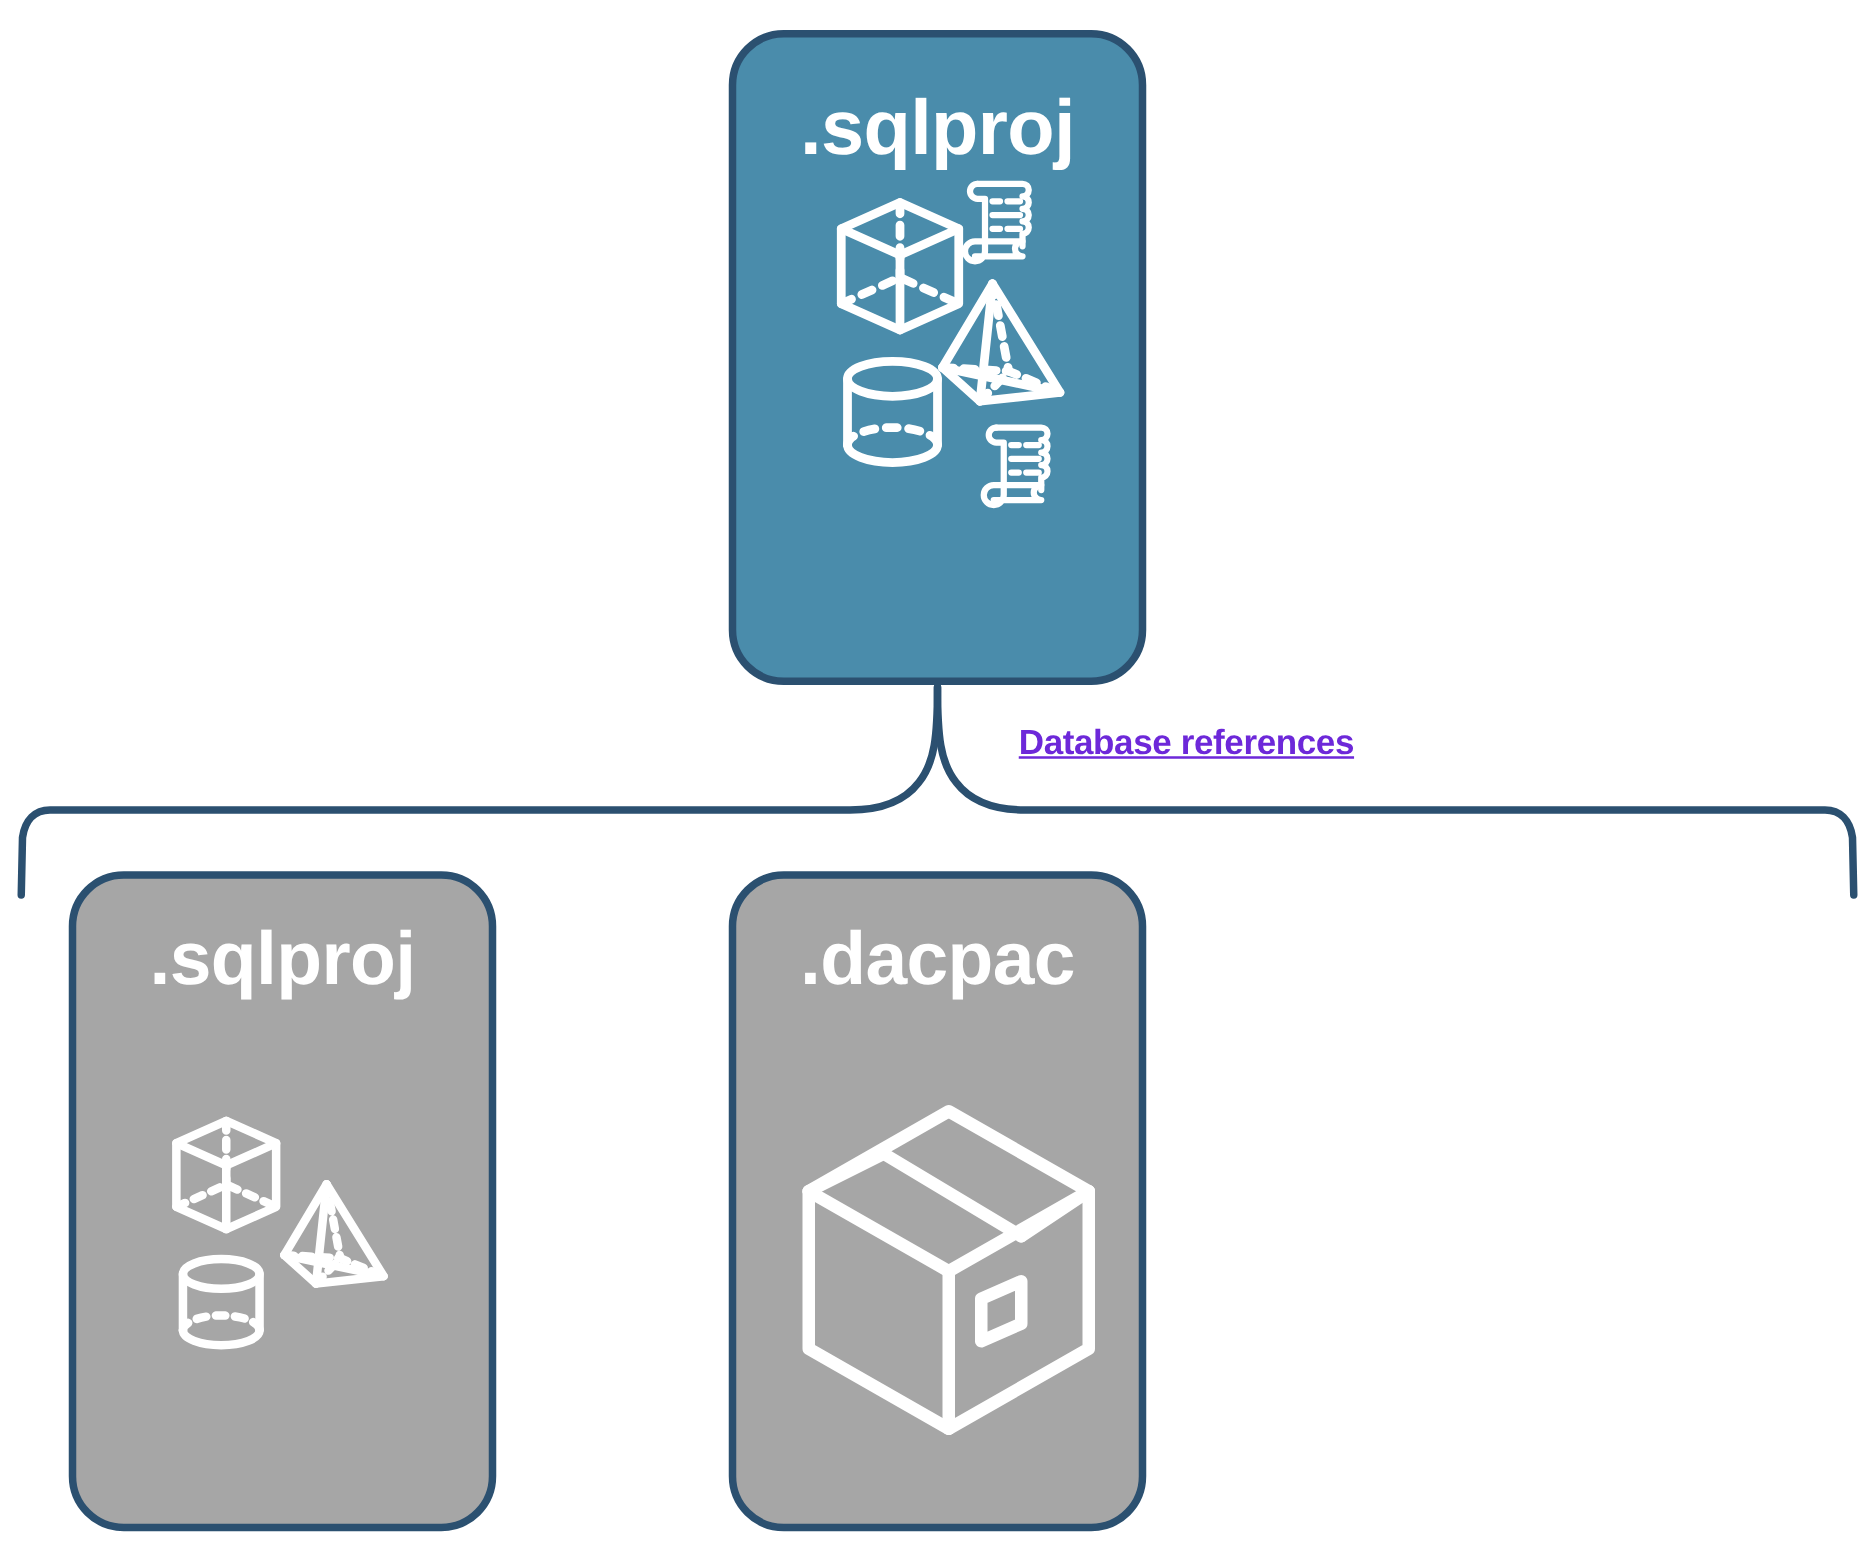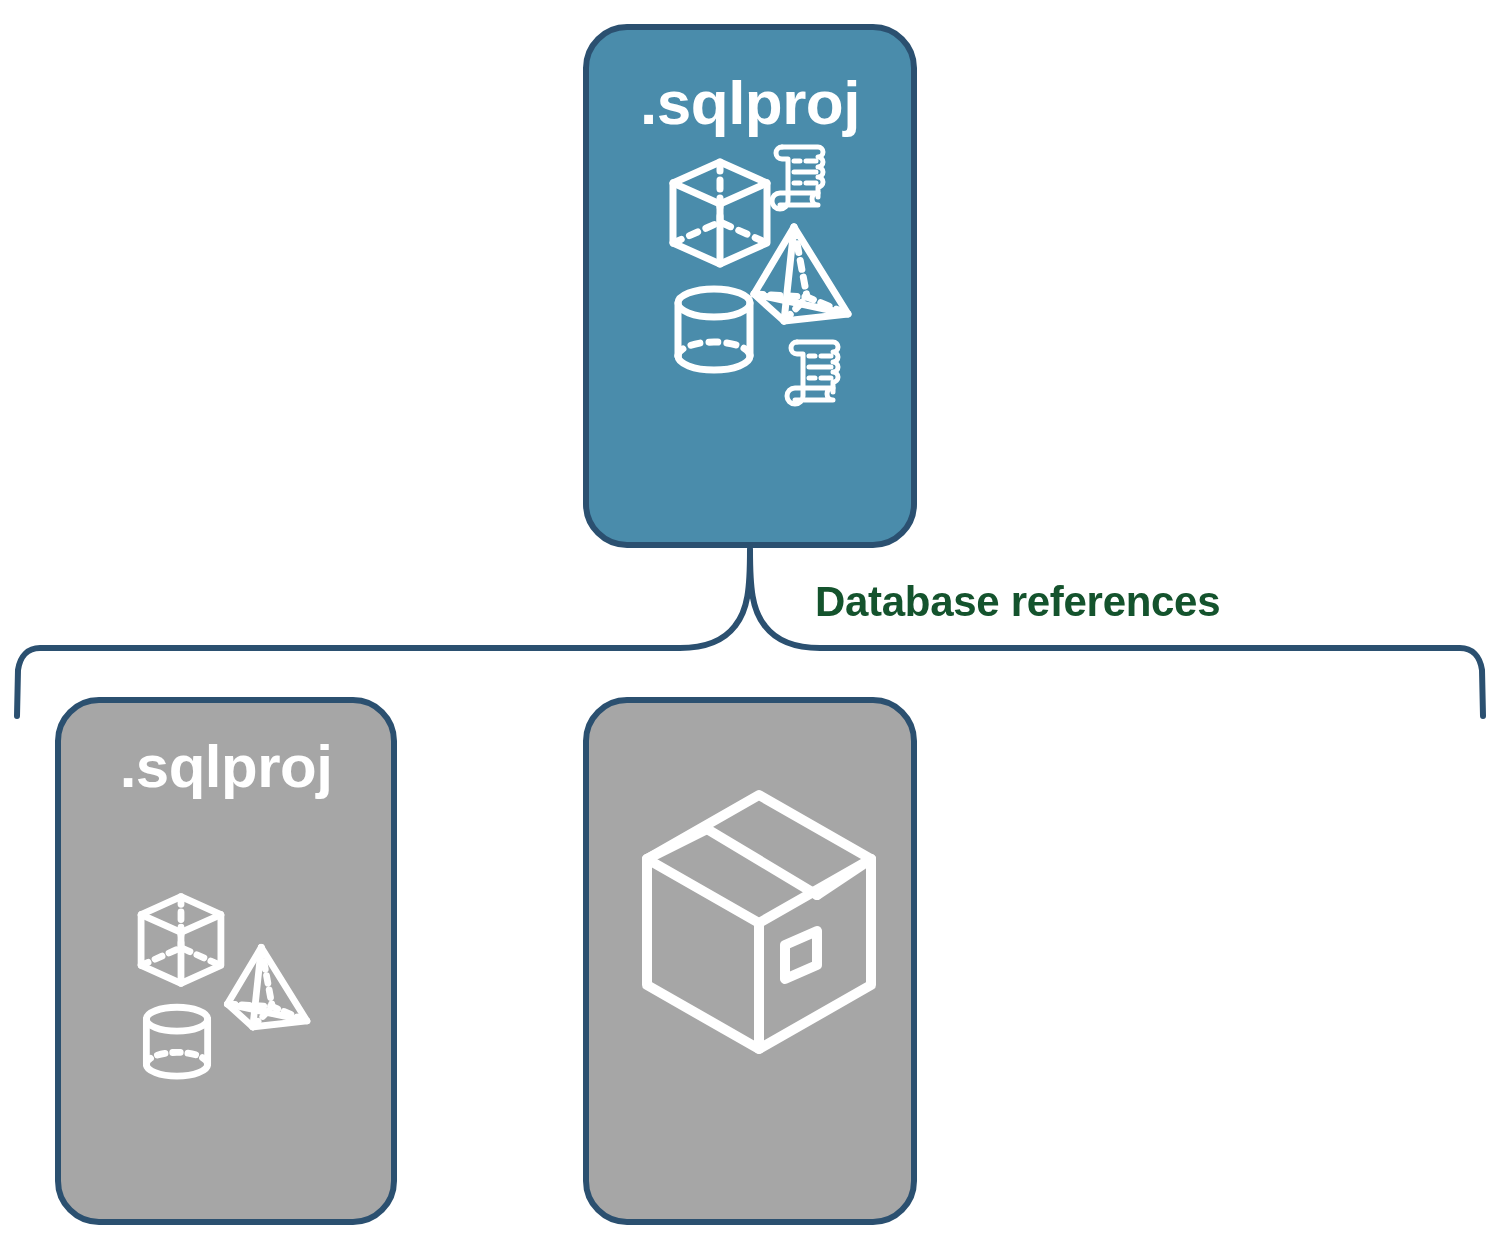--- a/index.html
+++ b/index.html
@@ -77,25 +77,26 @@
     position: absolute;
     left: 0;
     top: 548px;
     width: 1500px;
     height: 175px;
   }
   #bracket-label {
     position: absolute;
     left: 815px;
     top: 578px;
-    font-size: 42px;
+    font-size: 28px;
     font-weight: bold;
-    color: #14532d;
+    color: #6d28d9;
     white-space: nowrap;
     letter-spacing: -0.3px;
+    text-decoration: underline;
   }
 </style>
 </head>
 <body>
 
 <div id="stage">
 
   <div class="card" id="card-root">
     <div class="card-title">.sqlproj</div>
     <div class="card-icons">
@@ -170,20 +171,21 @@
         <ellipse cx="42" cy="19" rx="36" ry="14"></ellipse>
         <path d="M6 19 V72 M78 19 V72"></path>
         <path d="M6 72 a36 14 0 0 0 72 0"></path>
         <path d="M6 72 a36 14 0 0 1 72 0" stroke-dasharray="9 9"></path>
       </svg>
 
     </div>
   </div>
 
   <div class="card card-grey" id="card-dacpac">
+    <div class="card-title">.dacpac</div>
     <div class="card-icons">
 
       <svg class="svg-abs" style="left:50px; top:84px;" width="240" height="270" viewBox="0 0 240 270" fill="none" stroke="#ffffff" stroke-width="10" stroke-linejoin="round" stroke-linecap="round">
         <path d="M120 8 L232 72 L232 198 L120 262 L8 198 L8 72 Z"></path>
         <path d="M8 72 L120 136 L232 72"></path>
         <path d="M120 136 L120 262"></path>
         <path d="M68 42 L178 108"></path>
         <path d="M178 108 L232 72"></path>
         <path d="M68 42 L8 72"></path>
         <path d="M146 158 L178 144 L178 178 L146 192 Z"></path>

